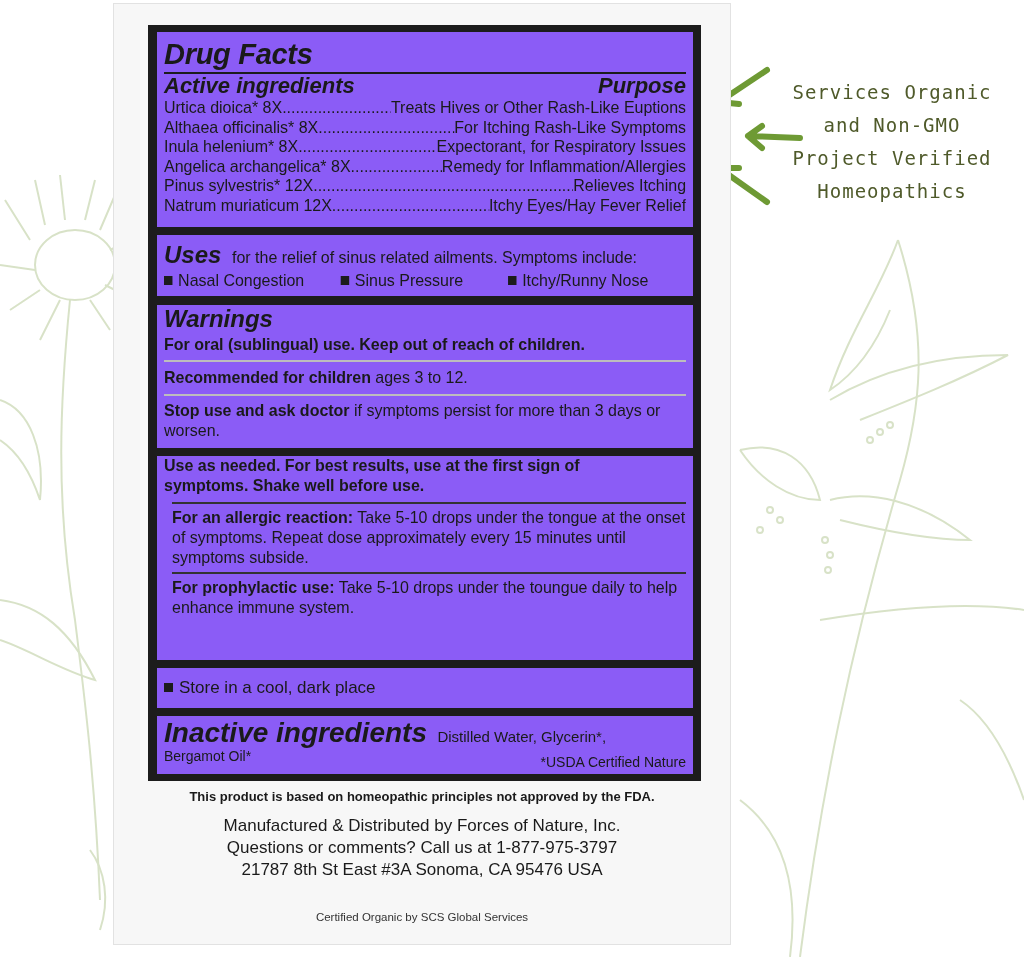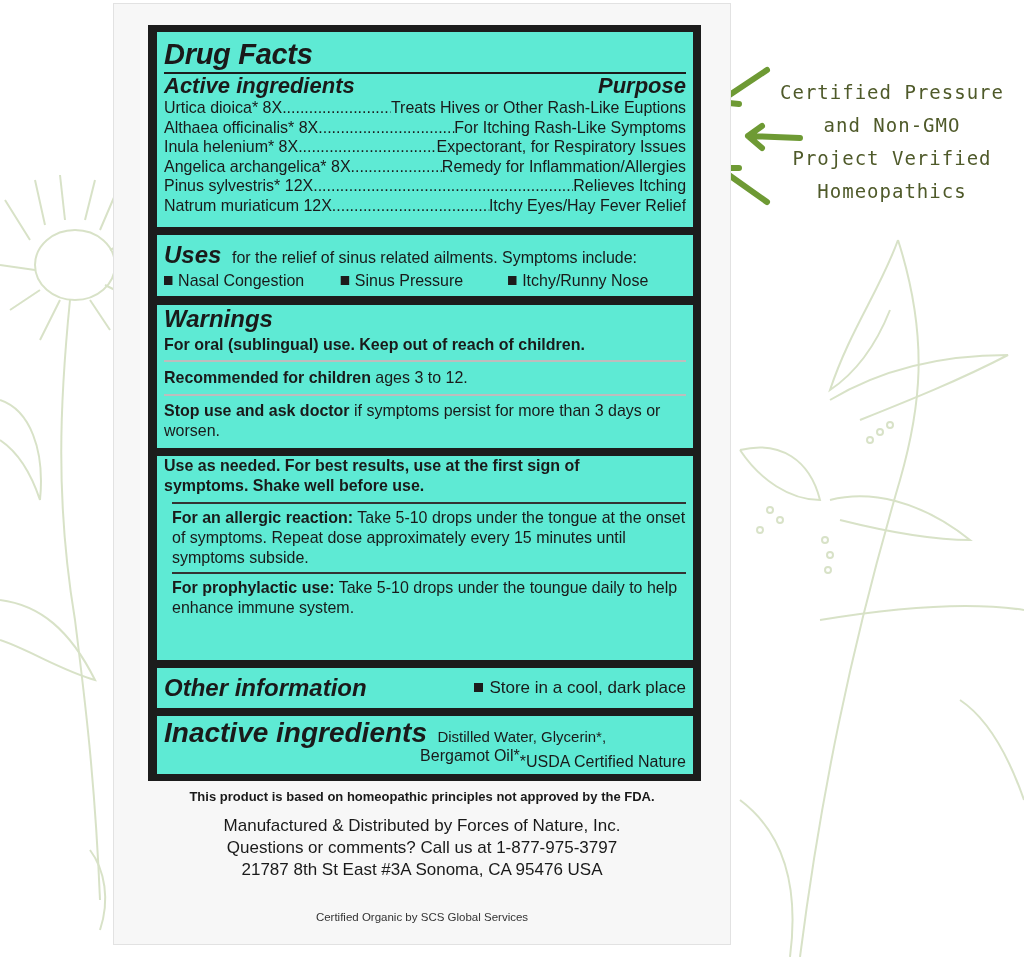--- a/index.html
+++ b/index.html
@@ -11,21 +11,21 @@
     }
     .bg-art { position:absolute; left:0; top:0; width:1024px; height:957px; pointer-events:none; }
     .card {
       position:absolute; left:113px; top:3px; width:618px; height:942px;
       background:#f7f7f7; border:1px solid #e2e2e2; box-sizing:border-box;
     }
     .facts {
       position:absolute; left:148px; top:25px; width:553px; height:756px;
       background:#1c1c1c; box-sizing:border-box; padding:7px 8px 7px 9px;
     }
-    .box { background:#5eead4; position:absolute; left:9px; right:8px; box-sizing:border-box; padding:0 7px 0 7px; }
+    .box { background:#8b5cf6; position:absolute; left:9px; right:8px; box-sizing:border-box; padding:0 7px 0 7px; }
     .b1 { top:7px; height:195px; }
     .b2 { top:210px; height:61px; }
     .b3 { top:280px; height:143px; }
     .b4 { top:431px; height:204px; }
     .b5 { top:643px; height:40px; }
     .b6 { top:691px; height:58px; }
     .title { font-weight:bold; font-style:italic; font-size:29px; line-height:34px; margin-top:5px; letter-spacing:-0.3px; }
     .hr-thick { height:2px; background:#1c1c1c; margin:1px 0 0 0; }
     .hr-thin { height:2px; background:#bdbdbd; }
     .hr-dark { height:2px; background:#333; }
@@ -86,21 +86,21 @@
 <svg class="arrow" style="left:705px;top:62px" width="70" height="50" viewBox="0 0 70 50">
   <path d="M62 8 L14 40 M14 40 L18 22 M14 40 L34 42" stroke="#6e9a34" stroke-width="6" stroke-linecap="round" fill="none"></path>
 </svg>
 <svg class="arrow" style="left:738px;top:118px" width="70" height="40" viewBox="0 0 70 40">
   <path d="M62 20 L10 18 M10 18 L24 8 M10 18 L24 30" stroke="#6e9a34" stroke-width="6" stroke-linecap="round" fill="none"></path>
 </svg>
 <svg class="arrow" style="left:705px;top:158px" width="70" height="55" viewBox="0 0 70 55">
   <path d="M62 44 L14 10 M14 10 L34 10 M14 10 L18 28" stroke="#6e9a34" stroke-width="6" stroke-linecap="round" fill="none"></path>
 </svg>
 <div class="callout">
-  <div>Certified Pressure</div>
+  <div>Services Organic</div>
   <div>and Non-GMO</div>
   <div>Project Verified</div>
   <div>Homeopathics</div>
 </div>
 
 <div class="card"></div>
 
 <div class="facts">
 
   <div class="box b1">
@@ -167,30 +167,29 @@
     <div class="txt bold" style="padding-right:60px;box-sizing:border-box">Use as needed. For best results, use at the first sign of symptoms. Shake well before use.</div>
     <div style="padding-left:8px">
       <div class="hr-dark" style="margin:6px 0 4px 0"></div>
       <div class="txt"><span class="bold">For an allergic reaction:</span><span>  Take 5-10 drops under the tongue at the onset of symptoms. Repeat dose approximately every 15 minutes until symptoms subside.</span></div>
       <div class="hr-dark" style="margin:4px 0 4px 0"></div>
       <div class="txt"><span class="bold">For prophylactic use:</span><span>  Take 5-10 drops under the toungue daily to help enhance immune system.</span></div>
     </div>
   </div>
 
   <div class="box b5" style="display:flex;justify-content:space-between;align-items:center">
-    <span class="sec-h">Other information</span>
     <span style="font-size:17px;white-space:nowrap"><span class="bullet"></span><span>Store in a cool, dark place</span></span>
   </div>
 
   <div class="box b6">
     <div style="margin-top:3px;white-space:nowrap">
       <span class="sec-h" style="font-size:28px">Inactive ingredients</span>
       <span style="font-size:15px;margin-left:6px">Distilled Water, Glycerin*,</span>
     </div>
-    <div style="display:flex;justify-content:flex-end;font-size:16px;line-height:18px">
+    <div style="display:flex;justify-content:space-between;font-size:14px;line-height:18px">
       <span>Bergamot Oil*</span>
       <span style="margin-top:6px">*USDA Certified Nature</span>
     </div>
   </div>
 </div>
 
 <div class="below fda">This product is based on homeopathic principles not approved by the FDA.</div>
 <div class="below mfg">
   <div>Manufactured &amp; Distributed by Forces of Nature, Inc.</div>
   <div>Questions or comments? Call us at 1-877-975-3797</div>

